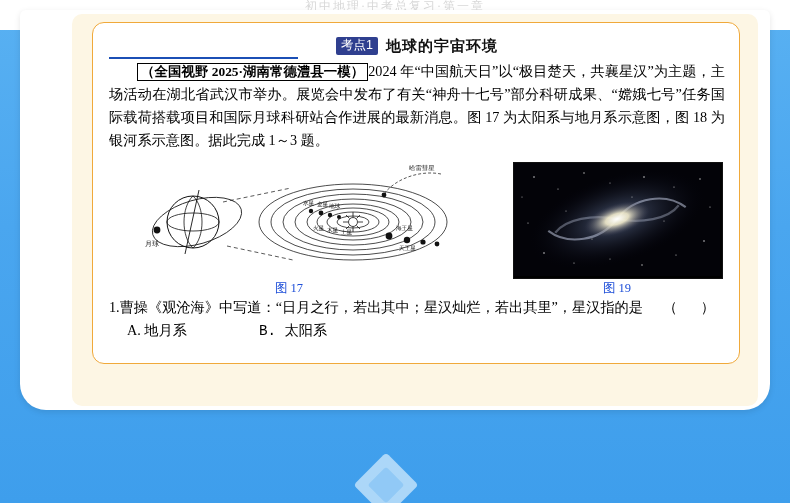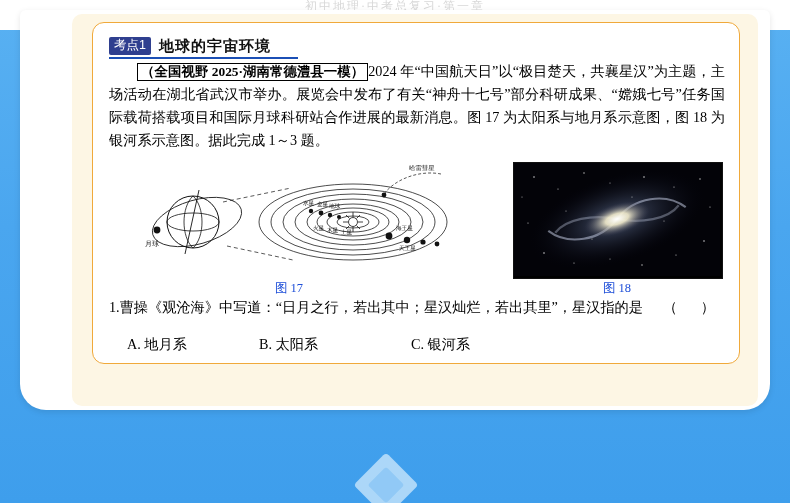--- a/index.html
+++ b/index.html
@@ -76,20 +76,21 @@
     position: absolute;
     left: 16px;
     top: 12px;
     width: 616px;
   }
   
   .heading-row {
     display: flex;
     align-items: center;
     height: 22px;
+    justify-content: center;
   }
   .kaodian-badge {
     display: inline-block;
     background: #2f3f8f;
     color: #ffffff;
     font-size: 12.5px;
     font-family: "Liberation Sans", sans-serif;
     padding: 1px 5px 2px 5px;
     border-radius: 2px;
     line-height: 15px;
@@ -170,30 +171,30 @@
     color: #000;
     position: relative;
   }
   .qline .brackets {
     position: absolute;
     right: 0px;
     top: 0px;
     letter-spacing: 10px;
   }
   .options {
-    margin-top: 17px;
+    margin-top: 3px;
     font-size: 14.2px;
     display: flex;
     padding-left: 18px;
   }
   .options span {
     display: inline-block;
   }
   .opt-a { width: 132px; }
-  .opt-b { width: 152px; }
+  .opt-b { width: 152px; font-family: Liberation Mono, monospace; }
   .opt-c { width: 152px; }
   .opt-d { width: 140px; }
   
   .diamond {
     position: absolute;
     left: 363px;
     top: 462px;
     width: 46px;
     height: 46px;
     background: #bfe0fa;
@@ -349,32 +350,31 @@
                   <circle cx="8" cy="34" r="0.5"></circle>
                 <circle cx="52" cy="48" r="0.5"></circle>
                   <circle cx="150" cy="58" r="0.5"></circle>
                 <circle cx="118" cy="34" r="0.5"></circle>
                   <circle cx="78" cy="76" r="0.5"></circle>
               </g>
             </svg>
           </div>
 
           <div class="fig-cap cap17">图 17</div>
-          <div class="fig-cap cap18">图 18</div>
+          <div class="fig-cap cap18">图 19</div>
         </div>
 
         <div class="qline">
           <span>1.</span><span>曹操《观沧海》中写道：“日月之行，若出其中；星汉灿烂，若出其里”，星汉指的是</span>
           <span class="brackets">（      ）</span>
         </div>
 
         <div class="options">
           <span class="opt-a">A. 地月系</span>
           <span class="opt-b">B. 太阳系</span>
-          <span class="opt-c">C. 银河系</span>
         </div>
 
       </div>
     </div>
   </div>
 
   <div class="diamond"></div>
   <div class="diamond-inner"></div>
 </div>
 

